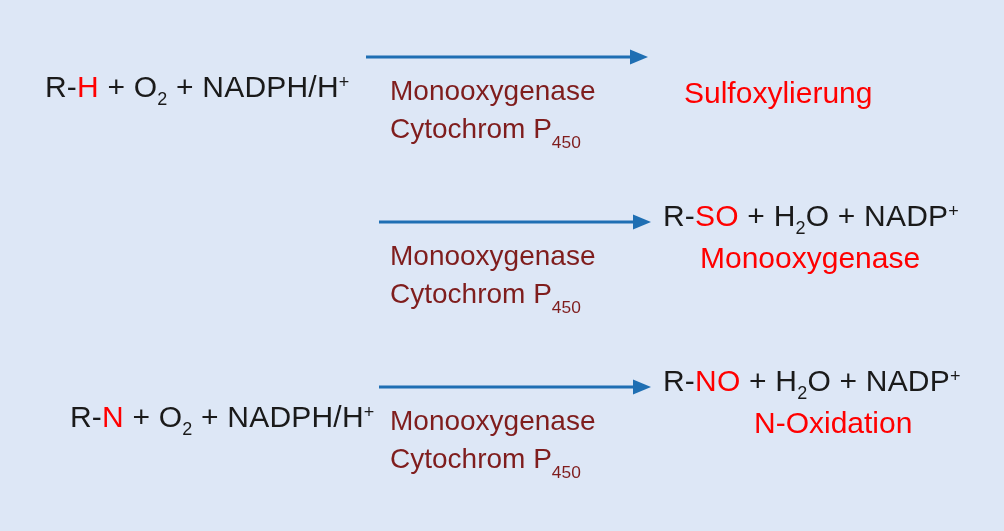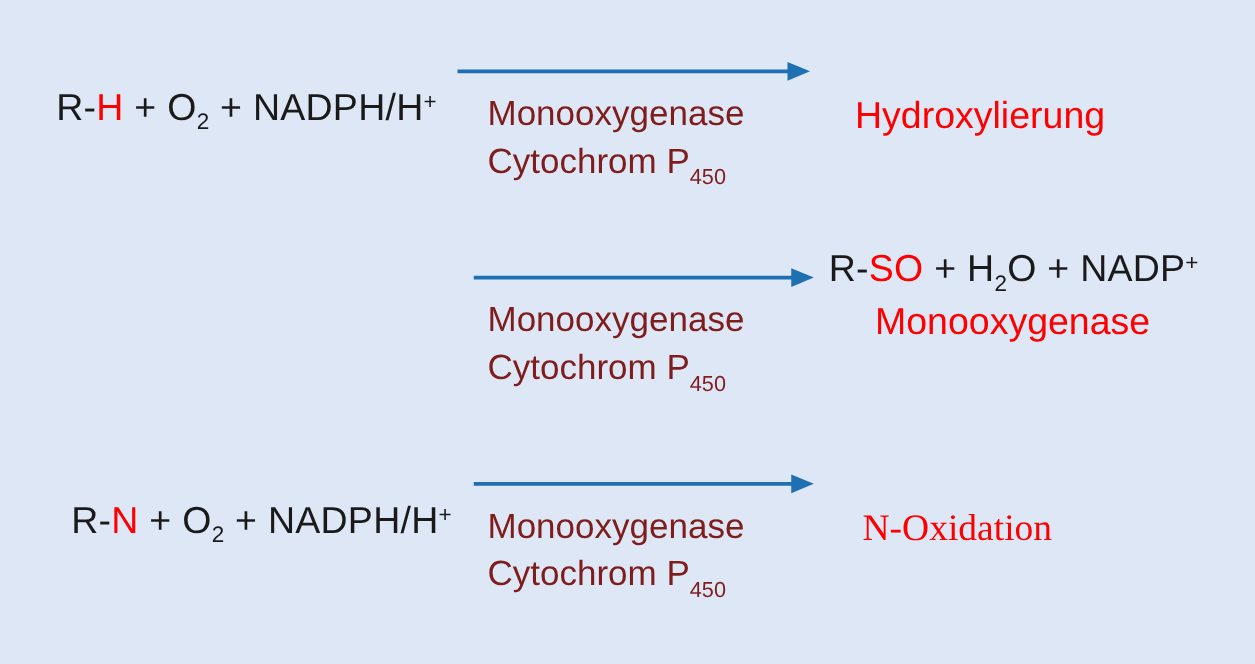--- a/index.html
+++ b/index.html
@@ -37,21 +37,21 @@
     position: absolute;
     top: 12px;
     font-size: 30px;
     color: #1a1a1a;
     white-space: nowrap;
     letter-spacing: 0.2px;
     margin-top: 36px;
   }
   .row-1 .reactants { left: 45px; }
   .row-2 .reactants { left: 59px; }
-  .row-3 .reactants { left: 57px; }
+  .row-3 .reactants { left: 70px; }
 
   
   .arrow {
     position: absolute;
     top: 24px;
     height: 22px;
   }
   .row-1 .arrow { left: 366px; width: 282px; }
   .row-2 .arrow { left: 379px; width: 272px; }
   .row-3 .arrow { left: 379px; width: 272px; }
@@ -86,21 +86,21 @@
 
   .reaction-name {
     position: absolute;
     top: 54px;
     font-size: 30px;
     color: #ff0000;
     white-space: nowrap;
   }
   .row-1 .reaction-name { left: 684px; }
   .row-2 .reaction-name { left: 700px; }
-  .row-3 .reaction-name { left: 690px; font-family: Liberation Serif, serif; }
+  .row-3 .reaction-name { left: 754px; }
 
   
   .red { color: #ff0000; }
   sub {
     font-size: 0.60em;
     vertical-align: -0.42em;
     line-height: 0;
   }
   sup {
     font-size: 0.60em;
@@ -134,21 +134,21 @@
         <polygon points="264,3.5 282,11 264,18.5" fill="#1f6fb3"></polygon>
       </svg>
     </div>
 
     <div class="catalyst">
       <span class="line">Monooxygenase</span>
       <span class="line"><span>Cytochrom P</span><span class="sub-deep">450</span></span>
     </div>
 
 
-    <div class="reaction-name">Hydroxylierung</div>
+    <div class="reaction-name">Sulfoxylierung</div>
   </div>
 
   <div class="reaction-row row-2">
 
 
     <div class="arrow">
       <svg width="272" height="22" viewBox="0 0 272 22">
         <line x1="0" y1="11" x2="256" y2="11" stroke="#1f6fb3" stroke-width="3"></line>
         <polygon points="254,3.5 272,11 254,18.5" fill="#1f6fb3"></polygon>
       </svg>
@@ -185,17 +185,24 @@
         <line x1="0" y1="11" x2="256" y2="11" stroke="#1f6fb3" stroke-width="3"></line>
         <polygon points="254,3.5 272,11 254,18.5" fill="#1f6fb3"></polygon>
       </svg>
     </div>
 
     <div class="catalyst">
       <span class="line">Monooxygenase</span>
       <span class="line"><span>Cytochrom P</span><span class="sub-deep">450</span></span>
     </div>
 
+    <div class="products">
+      <span>R-</span><span class="red">NO</span>
+      <span>+</span>
+      <span>H</span><sub>2</sub><span>O</span>
+      <span>+</span>
+      <span>NADP</span><sup>+</sup>
+    </div>
 
     <div class="reaction-name">N-Oxidation</div>
   </div>
 
 </div>
 
 </body></html>

